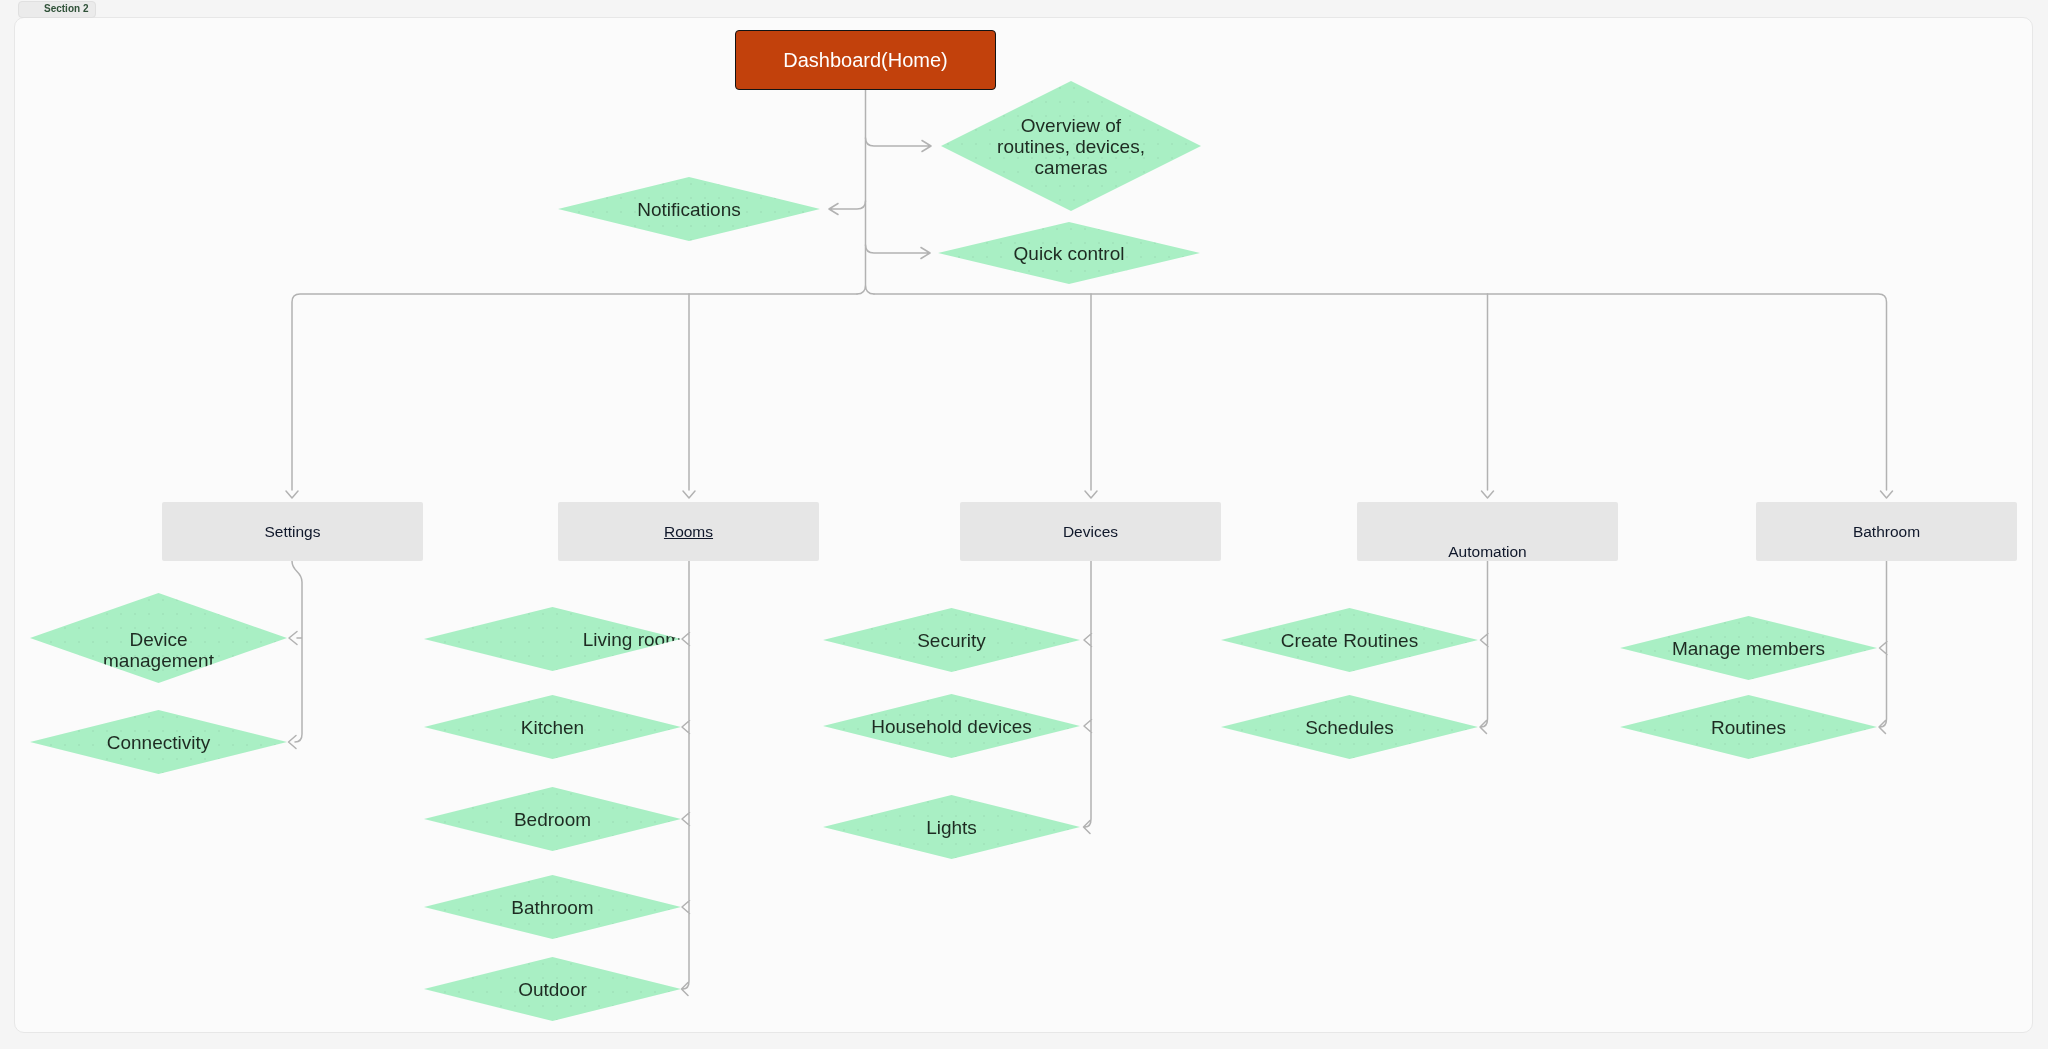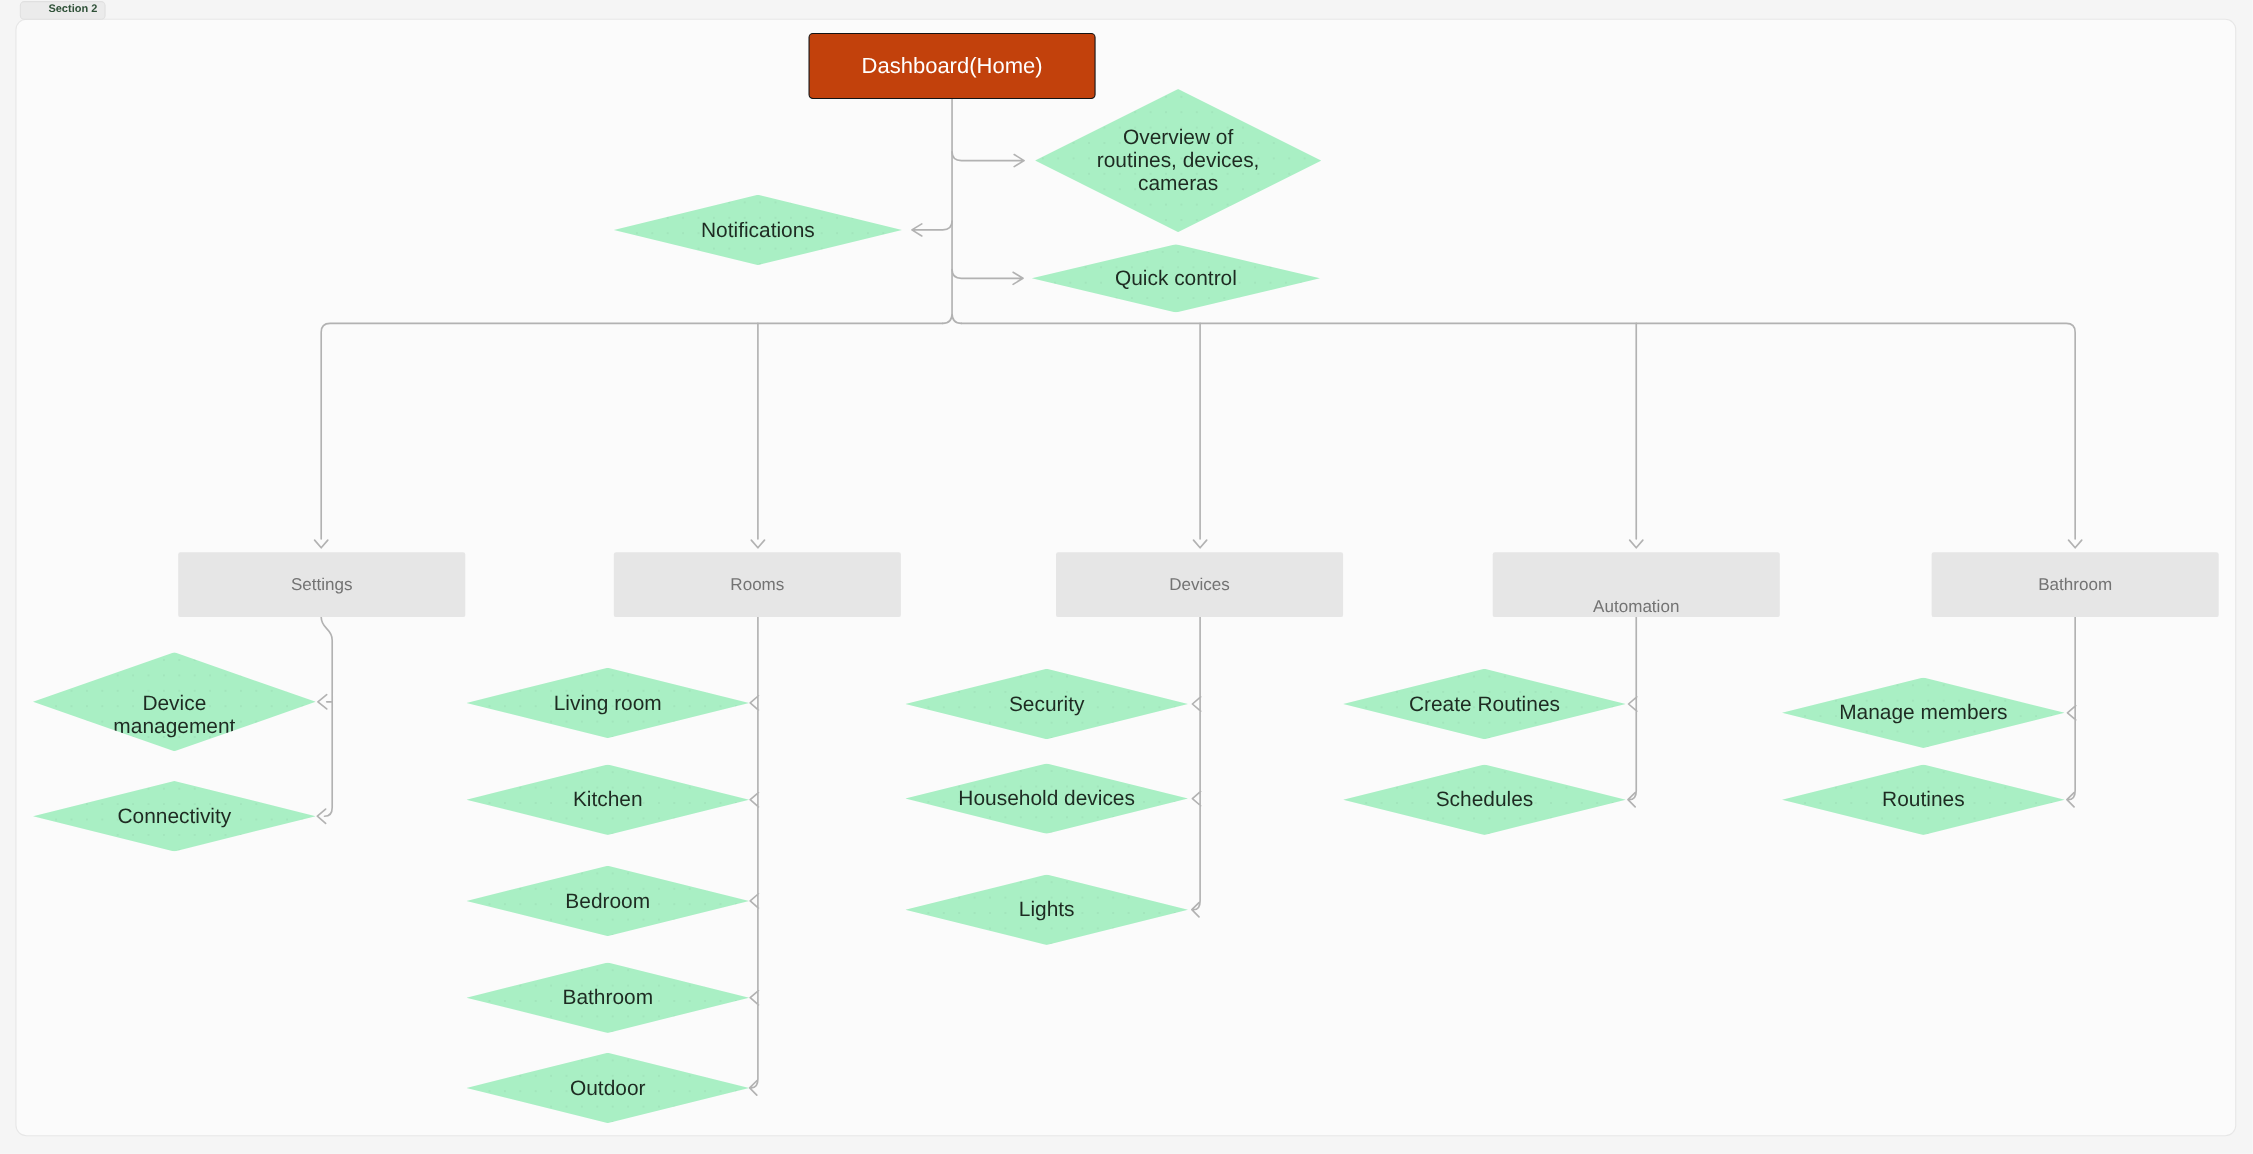--- a/index.html
+++ b/index.html
@@ -24,21 +24,21 @@
   .node{
     position:absolute;display:flex;align-items:center;justify-content:center;
     text-align:center;box-sizing:border-box;
   }
   .root-node{
     background:#c2410c;border:1px solid #121314;border-radius:4px;
     color:#ffffff;font-size:20px;justify-content:center;
   }
   .col-box{
     width:261px;height:59px;background:#e6e6e6;border-radius:2px;
-    color:#737373;font-size:15.5px;
+    color:#0f172a;font-size:15.5px;
   }
   .diamond{
     background-color:#a9efc4;
     background-image:radial-gradient(rgba(0,0,0,0.045) 1px, transparent 1.3px);
     background-size:14px 14px;
     clip-path:polygon(50% 0%,100% 50%,50% 100%,0% 50%);
     color:#1e2b22;font-size:19px;line-height:21px;
   }
   .diamond span{display:block;}
 </style>
@@ -90,41 +90,41 @@
 <div class="node diamond" style="left:558px;top:177px;width:262px;height:64px;">
   <span>Notifications</span>
 </div>
 <div class="node diamond" style="left:938px;top:222px;width:262px;height:62px;">
   <span>Quick control</span>
 </div>
 
 <div class="node col-box" style="left:162px;top:502px;">
   <span>Settings</span>
 </div>
-<div class="node col-box" style="left:558px;top:502px;">
+<div class="node col-box" style="left:558px;top:502px;text-decoration:underline;">
   <span>Rooms</span>
 </div>
 <div class="node col-box" style="left:960px;top:502px;">
   <span>Devices</span>
 </div>
 <div class="node col-box" style="left:1357px;top:502px;align-items:flex-end;">
   <span>Automation</span>
 </div>
 <div class="node col-box" style="left:1756px;top:502px;">
   <span>Bathroom</span>
 </div>
 
 <div class="node diamond" style="left:30px;top:593px;width:257px;height:90px;">
   <span style="width:130px;margin-top:24px;">Device management</span>
 </div>
 <div class="node diamond" style="left:30px;top:710px;width:257px;height:64px;">
   <span>Connectivity</span>
 </div>
 
-<div class="node diamond" style="left:424px;top:607px;width:257px;height:64px;">
+<div class="node diamond" style="left:424px;top:607px;width:257px;height:64px;justify-content:flex-end;">
   <span>Living room</span>
 </div>
 <div class="node diamond" style="left:424px;top:695px;width:257px;height:64px;">
   <span>Kitchen</span>
 </div>
 <div class="node diamond" style="left:424px;top:787px;width:257px;height:64px;">
   <span>Bedroom</span>
 </div>
 <div class="node diamond" style="left:424px;top:875px;width:257px;height:64px;">
   <span>Bathroom</span>

